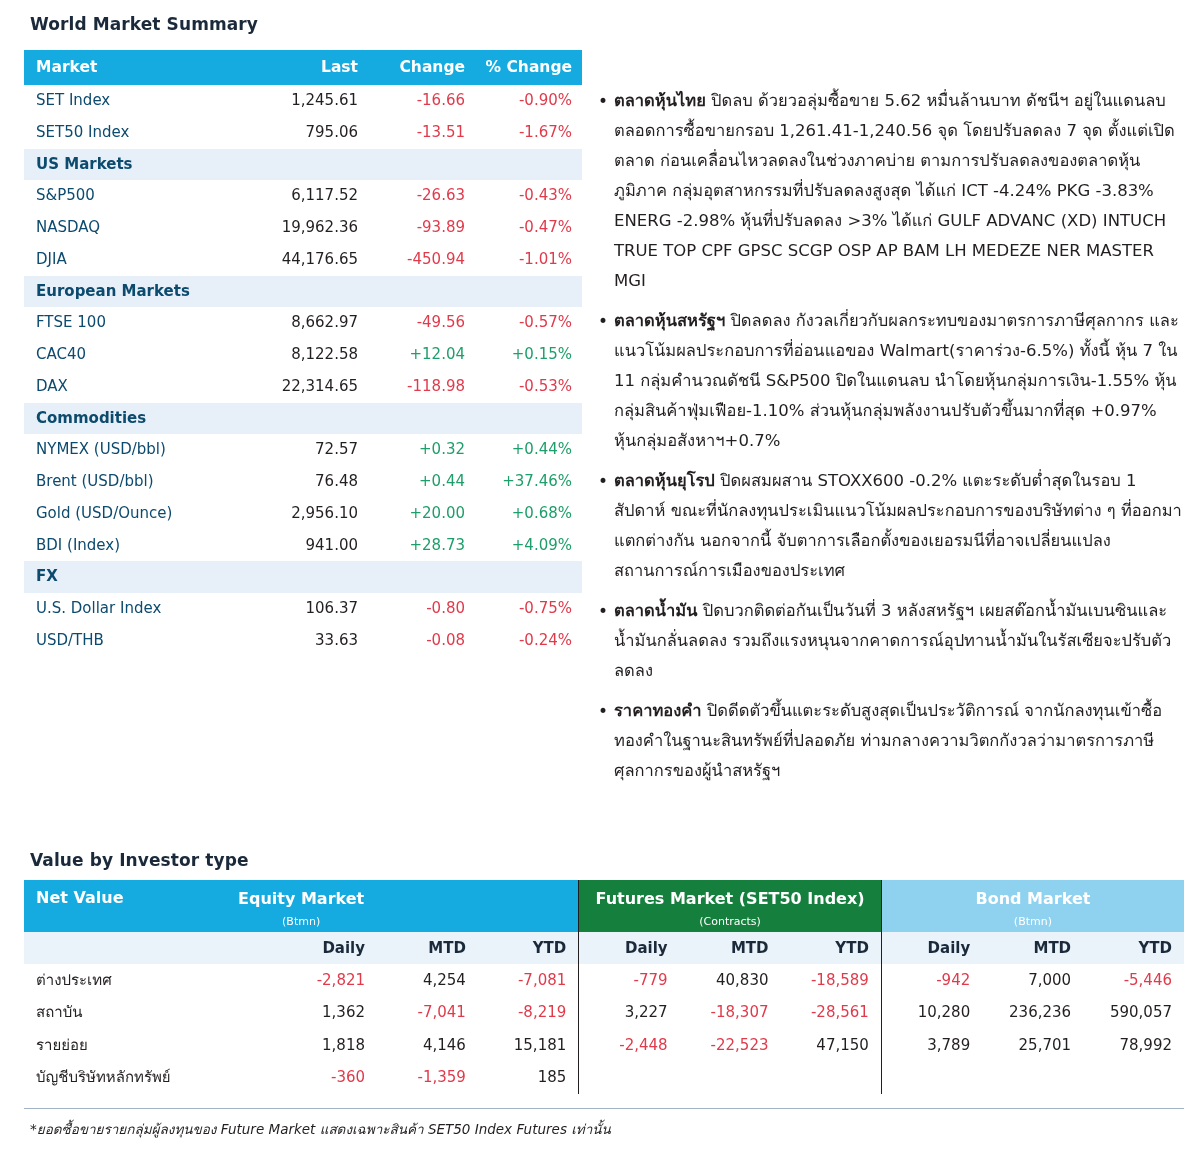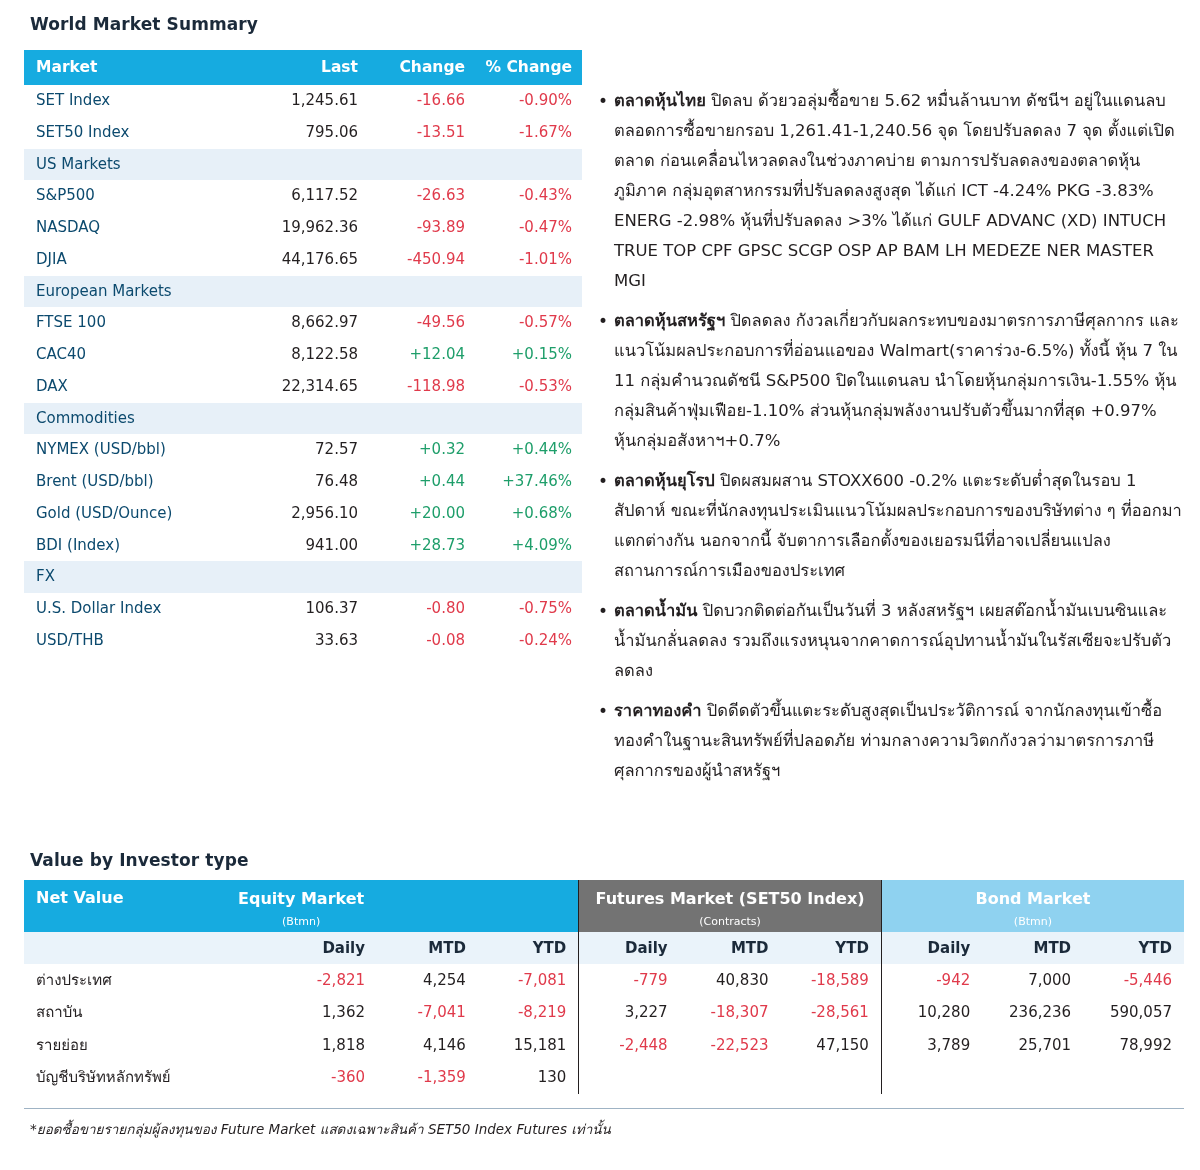--- a/index.html
+++ b/index.html
@@ -53,21 +53,21 @@
     white-space: nowrap;
     line-height: 1.45;
   }
   #world-table td.cell-name {
     text-align: left;
     padding-left: 12px;
     color: #0c4a6e;
   }
   tr.group-row td {
     background: #E7F0F8;
-    font-weight: normal;
+    font-weight: bold;
     font-size: 15.5px;
     color: #1b2a3a;
     padding-top: 6px; padding-bottom: 6px;
   }
   tr.data-row td { background: #ffffff; }
   .neg { color: #E03A4B; }
   .pos { color: #1E9E6A; }
   .num { color: #231f20; }
 
   
@@ -118,21 +118,21 @@
     line-height: 1.25;
     vertical-align: middle;
   }
   #investor-table th.grp .unit {
     display: block;
     font-size: 11px;
     font-weight: normal;
     padding-top: 6px;
   }
   .grp-equity  { background: #16ABE0; }
-  .grp-futures { background: #737373; }
+  .grp-futures { background: #15803d; }
   .grp-bond    { background: #8FD2F0; }
 
   #investor-table th.sub {
     background: #EAF3FA;
     color: #1b2a3a;
     font-weight: bold;
     font-size: 15px;
     text-align: right;
     padding: 7px 12px 7px 6px;
     white-space: nowrap;
@@ -395,21 +395,21 @@
           <td class="neg">-22,523</td>
           <td class="num">47,150</td>
           <td class="num vsep-l">3,789</td>
           <td class="num">25,701</td>
           <td class="num">78,992</td>
         </tr>
         <tr>
           <td class="iname">บัญชีบริษัทหลักทรัพย์</td>
           <td class="neg">-360</td>
           <td class="neg">-1,359</td>
-          <td class="num">130</td>
+          <td class="num">185</td>
           <td class="num vsep-l"></td>
           <td class="num"></td>
           <td class="num"></td>
           <td class="num vsep-l"></td>
           <td class="num"></td>
           <td class="num"></td>
         </tr>
       </tbody>
   </table>
 

